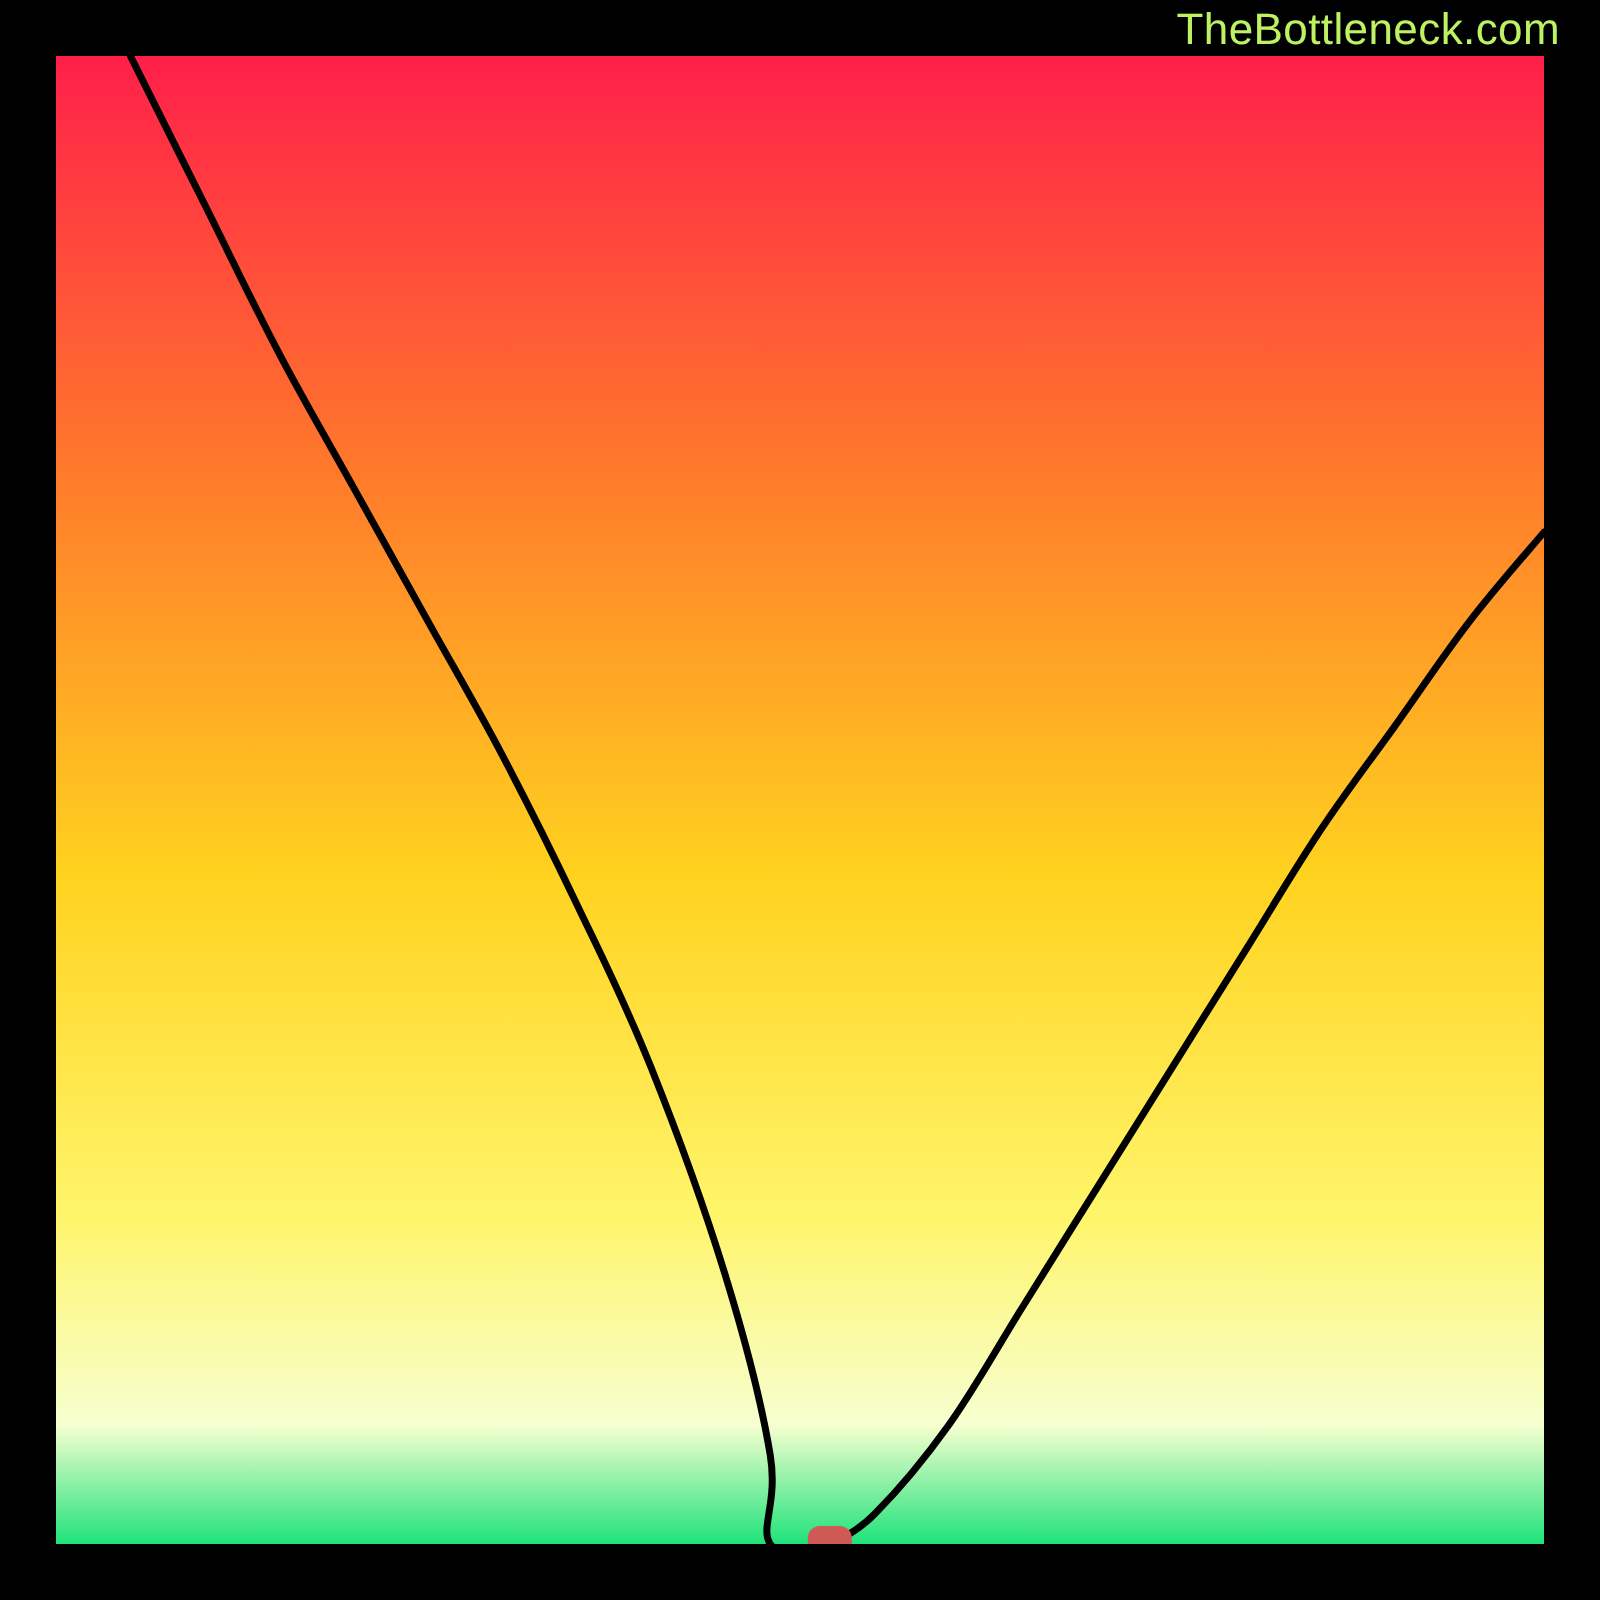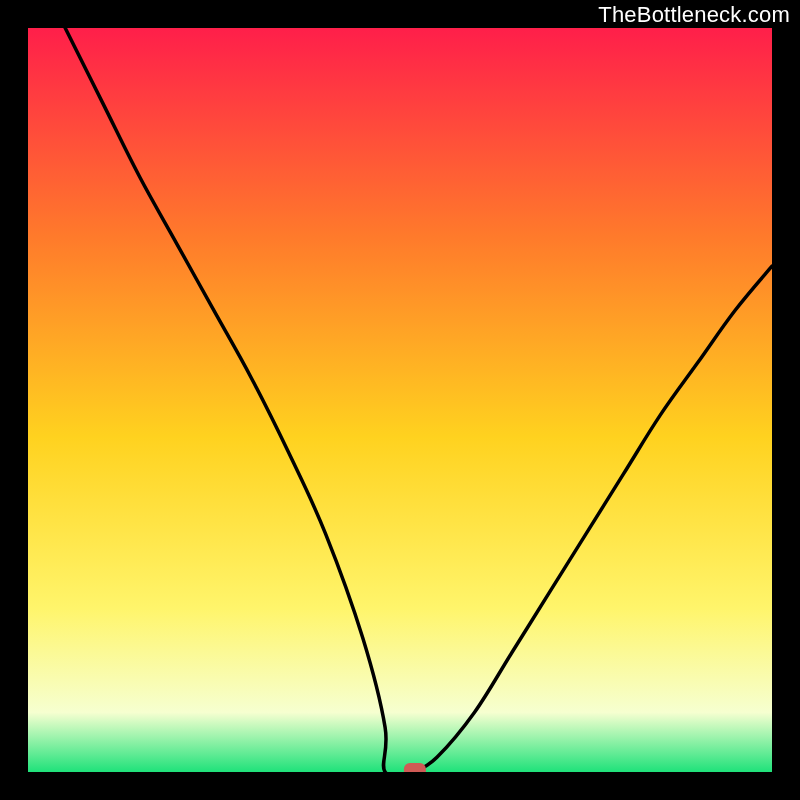--- a/index.html
+++ b/index.html
@@ -15,22 +15,22 @@
     position: absolute;
     left: 0;
     top: 0;
     width: 800px;
     height: 800px;
     background: #000;
   }
   .watermark {
     position: absolute;
     top: 2px;
-    right: 10px;
-    color: #ffffff;
+    right: 20px;
+    color: #bef264;
     font-size: 22px;
     font-weight: 500;
     letter-spacing: 0.2px;
     z-index: 10;
   }
   .plot-area {
     position: absolute;
     left: 28px;
     top: 28px;
     width: 744px;

